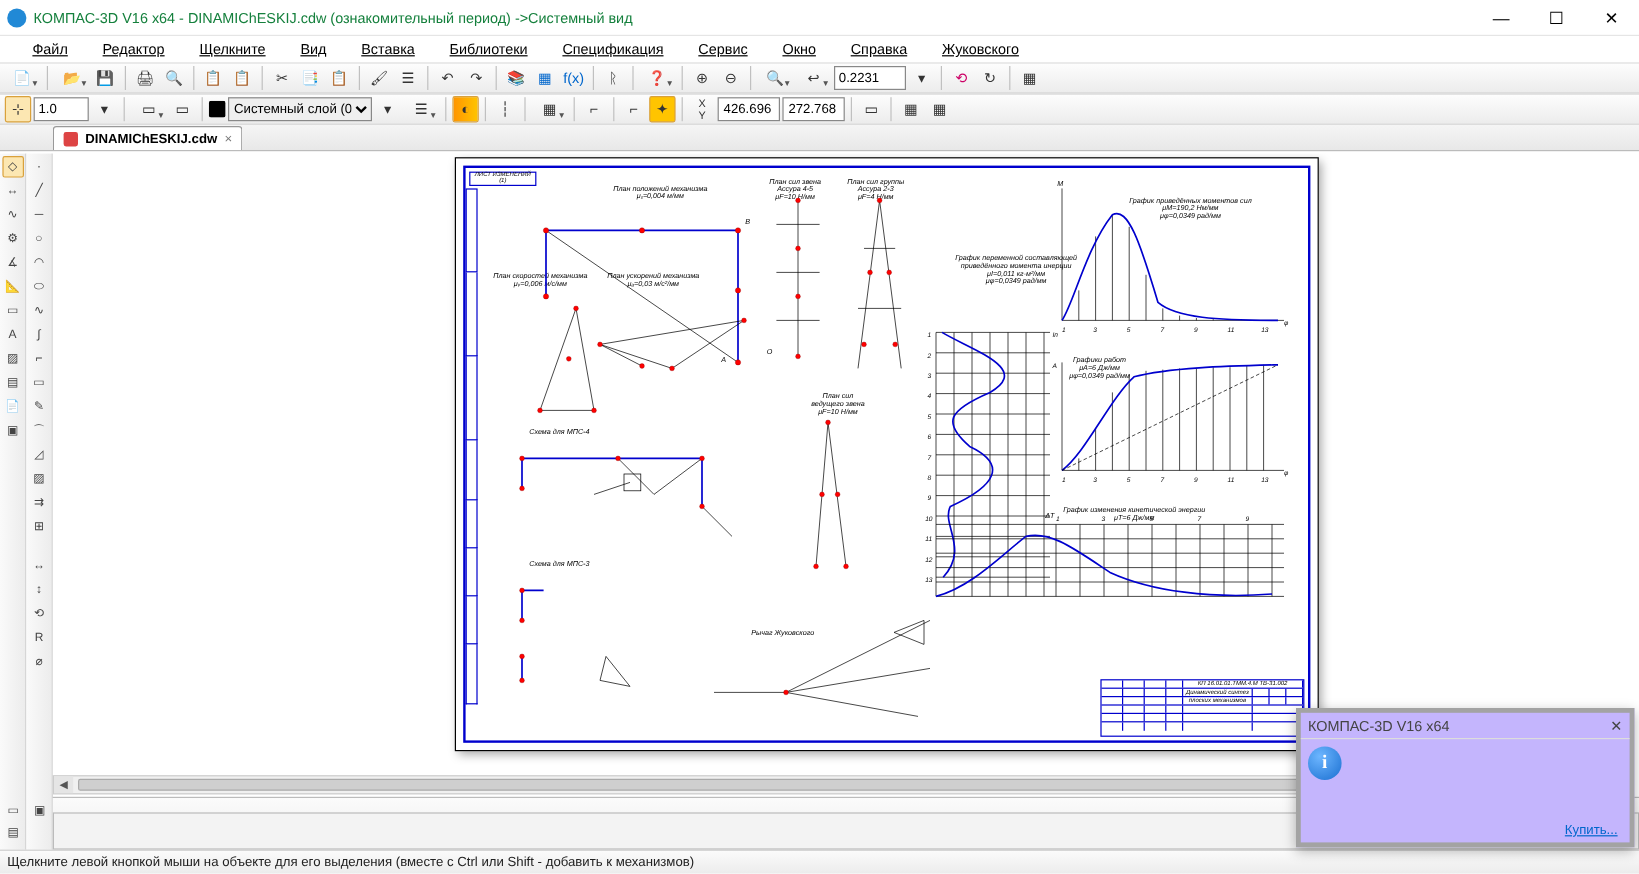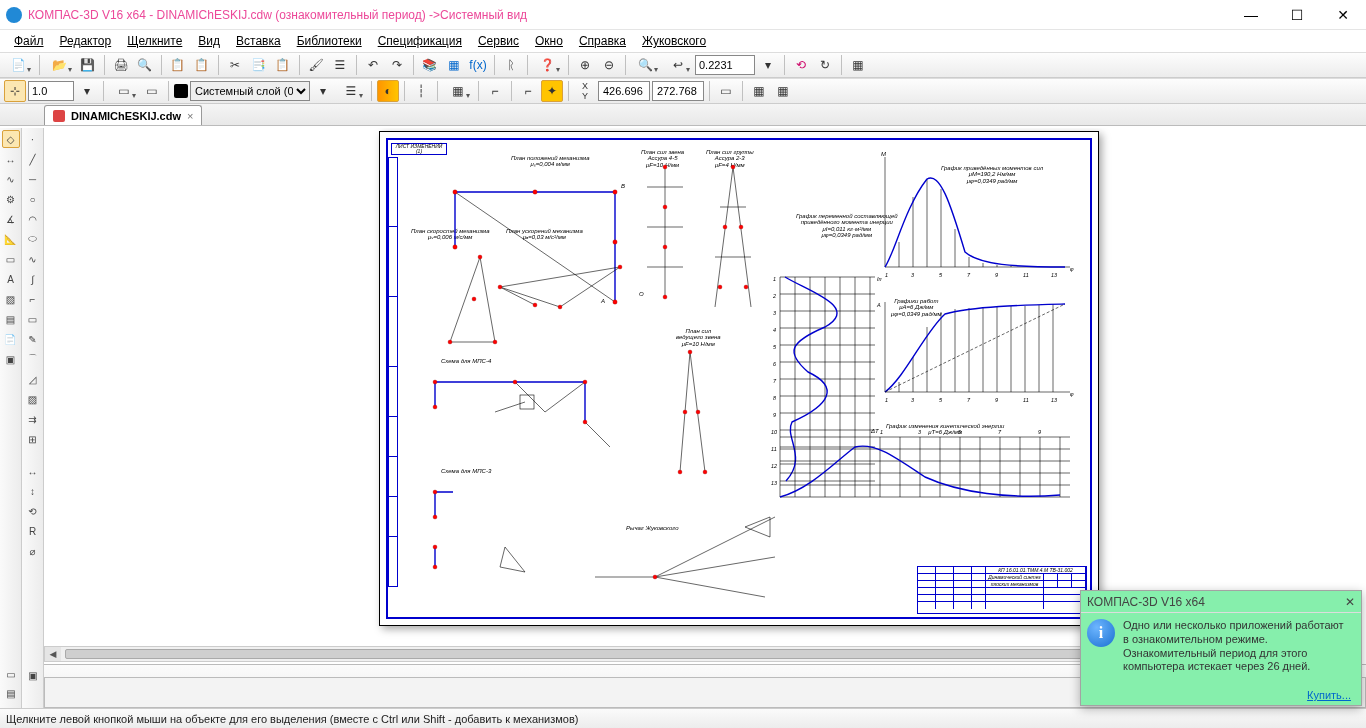--- a/index.html
+++ b/index.html
@@ -1,23 +1,23 @@
 <!DOCTYPE html>
 <html><head>
 <meta charset="utf-8">
 <style>
 * { margin: 0; padding: 0; box-sizing: border-box; font-family: "Segoe UI", Tahoma, sans-serif; }
 html, body { width: 1366px; height: 728px; overflow: hidden; background: #fff; }
 .titlebar { height: 30px; display: flex; align-items: center; background: #fff; border-bottom: 1px solid #e5e5e5; }
 .titlebar .app-icon { width: 16px; height: 16px; margin: 0 6px; border-radius: 50%; background: #2189d6; display:inline-block; }
-.titlebar .title { font-size: 12px; color: #ec4899; flex:1; }
+.titlebar .title { font-size: 12px; color: #15803d; flex:1; }
 .titlebar .win-controls { display:flex; }
 .titlebar .win-controls div { width: 46px; height: 30px; display:flex; align-items:center; justify-content:center; font-size:14px; }
 .menubar { height: 22px; display:flex; align-items:center; padding: 0 8px; gap: 4px; background:#fff; font-size:12px; }
-.menubar span { padding: 2px 6px; cursor:default; }
+.menubar span { padding: 2px 6px; cursor:default;margin-left:13px; }
 .menubar u { text-decoration: underline; }
 .toolbar { height: 26px; display:flex; align-items:center; padding: 0 4px; gap: 2px; background: linear-gradient(#fdfdfd,#ececec); border-top:1px solid #ddd; border-bottom:1px solid #ccc; }
 .tbtn { width: 22px; height: 22px; display:flex; align-items:center; justify-content:center; border:1px solid transparent; border-radius:2px; font-size:12px; color:#333; cursor:default; }
 .tbtn.dd { width:30px; position:relative; }
 .tbtn.dd::after { content:"▾"; font-size:8px; position:absolute; right:2px; bottom:1px; color:#555; }
 .tbtn.active { background:#fce7b2; border-color:#d9a13b; }
 .tsep { width:1px; height:20px; background:#c0c0c0; margin:0 3px; }
 .tinput { height:20px; border:1px solid #888; font-size:11px; padding:0 3px; background:#fff; }
 .readout { height:20px; border:1px solid #888; font-size:11px; padding:0 4px; background:#fff; display:flex; align-items:center; min-width:52px; }
 .layer-select { height:20px; font-size:11px; border:1px solid #888; }
@@ -40,21 +40,21 @@
 .drawing { position:absolute; left: 335px; top: 3px; width: 720px; height: 495px; background:#fff; box-shadow: 3px 3px 8px rgba(0,0,0,0.35); border:1px solid #000;}
 .drawing-frame { position:absolute; inset:6px; border:2px solid #0000cd;}
 .drawing-inner { position:absolute; inset:3px; }
 .tb-stamp { position:absolute; left:0; top:0; width:56px; height:12px; border:1px solid #0000cd; font-size:5px; font-style:italic; color:#000; display:flex; align-items:center; justify-content:center; text-align:center; line-height:1;}
 .side-band { position:absolute; left:-3px; top:14px; bottom:0; width:10px;}
 .side-cell { border:1px solid #0000cd; border-top:none; }
 .titleblock { position:absolute; right:0; bottom:0; width:170px; height:48px; border:1px solid #0000cd; background:#fff; font-size:5px; font-style:italic;}
 .tb-row { display:flex; height:7px; border-bottom:1px solid #0000cd;}
 .tb-cell { border-right:1px solid #0000cd; padding:0 1px; overflow:hidden; white-space:nowrap;}
 .dlabel { position:absolute; font-size:6px; font-style:italic; color:#000; text-align:center; line-height:1.05; white-space:nowrap;}
-.notification { position:absolute; right: 4px; bottom: 22px; width: 282px; height: 116px; background:#86efac; border:1px solid #a3a3a3; box-shadow: 0 3px 10px rgba(0,0,0,0.3); font-size:11px;}
+.notification { position:absolute; right: 4px; bottom: 22px; width: 282px; height: 116px; background:#c4b5fd; border:4px solid #a3a3a3; box-shadow: 0 3px 10px rgba(0,0,0,0.3); font-size:11px;}
 .notification .nhead { height:22px; display:flex; align-items:center; justify-content:space-between; padding:0 6px; font-size:12px; border-bottom:1px solid #ddd; color:#444;}
 .notification .nbody { display:flex; padding:6px; gap:8px;}
 .notification .nicon { width:28px; height:28px; border-radius:50%; background:radial-gradient(circle at 35% 30%, #6db6ff, #1a6fd1); color:#fff; display:flex; align-items:center; justify-content:center; font-weight:bold; font-size:16px; font-family:Georgia,serif; flex-shrink:0;}
 .notification .nmsg { font-size:11px; color:#333; line-height:1.25;}
 .notification .nlink { position:absolute; right:10px; bottom:4px; color:#0066cc; font-size:11px; text-decoration:underline; cursor:pointer;text-align:right;}
 svg .thin { stroke:#000; stroke-width:0.6; fill:none; }
 svg .blue { stroke:#0000cd; stroke-width:1.4; fill:none; }
 svg .red { fill:#f00; stroke:#800; stroke-width:0.3; }
 svg text { font-size:5.5px; font-style:italic; fill:#000; }
 </style>
@@ -537,21 +537,15 @@
   <span>Щелкните левой кнопкой мыши на объекте для его выделения (вместе с Ctrl или Shift - добавить к механизмов)</span>
 </div>
 
 <div class="notification">
   <div class="nhead">
     <span>КОМПАС-3D V16  x64</span>
     <span style="cursor:pointer;">✕</span>
   </div>
   <div class="nbody">
     <div class="nicon">i</div>
-    <div class="nmsg">
-      <span>Одно или несколько приложений работают</span><br>
-      <span>в ознакомительном режиме.</span><br>
-      <span>Ознакомительный период для этого</span><br>
-      <span>компьютера истекает через 26 дней.</span>
-    </div>
   </div>
   <span class="nlink">Купить...</span>
 </div>
 
 </body></html>

